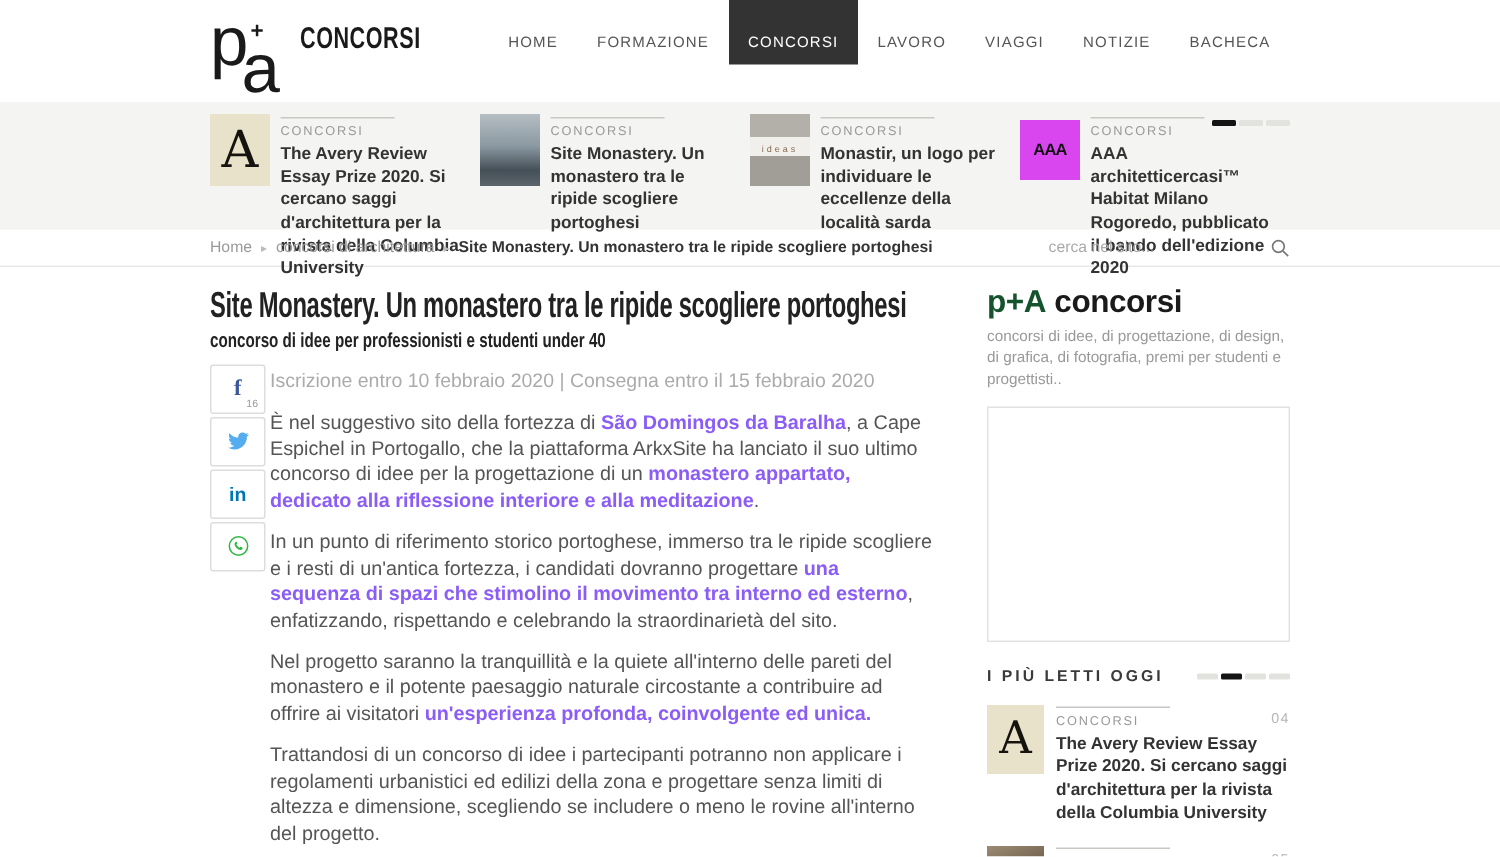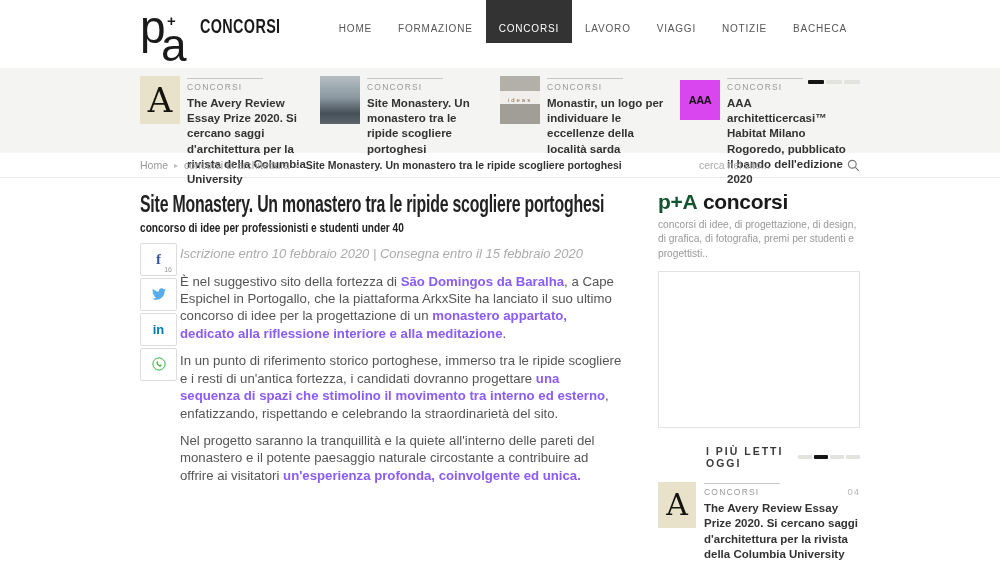--- a/index.html
+++ b/index.html
@@ -52,40 +52,40 @@
   .searchbox { margin-left:auto; display:flex; align-items:center; gap:8px; }
   .searchbox input { border:none; outline:none; background:transparent; font-size:10.5px; color:#777; width:140px; font-family:"Liberation Sans",sans-serif; }
   .searchbox input::placeholder { color:#aaa; }
 
   
   .main { display:flex; padding-top:12px; }
   .artcol { width:482px; flex-shrink:0; }
   .art-title { display:inline-block; font-size:24px; font-weight:700; color:#222; letter-spacing:-0.3px; white-space:nowrap; transform:scaleX(0.66); transform-origin:left; line-height:1.15; }
   .art-sub { display:inline-block; font-size:13.5px; font-weight:700; color:#222; white-space:nowrap; transform:scaleX(0.75); transform-origin:left; margin-top:1px; }
   .art-body { position:relative; padding-left:40px; margin-top:10px; }
-  .deadline { font-size:13px; color:#ababab; margin-bottom:12px;font-style:italic; }
+  .deadline { font-size:13px; color:#ababab; margin-bottom:12px; }
   .art-body p { font-size:13.2px; color:#555; line-height:1.32; margin-bottom:10px; }
   .art-body p b { color:#8b5cf6; }
 
   
   .share { position:absolute; left:0; top:-3px; width:38px; }
   .sbtn { width:37px; height:33px; border:1px solid #ddd; border-radius:2px; background:#fff; margin-bottom:2px; display:flex; align-items:center; justify-content:center; position:relative; cursor:pointer; }
   .fb-f { font-size:15px; font-weight:700; color:#39579a; font-family:"Liberation Serif",serif; }
   .fb-count { position:absolute; right:4px; bottom:2px; font-size:7px; color:#999; }
   .in-label { font-size:13px; font-weight:700; color:#0077b5; }
 
   
   .sidecol { margin-left:36px; width:202px; }
   .sb-title { font-size:21px; letter-spacing:-0.3px; }
   .sb-title .lt { color:#14532d; font-weight:700; }
   .sb-title .bd { color:#1a1a1a; font-weight:800; }
   .sb-sub { font-size:10.2px; color:#999; line-height:1.4; margin-top:4px; }
   .adbox { height:157px; border:1px solid #e2e2e0; background:#fff; margin-top:10px; }
   .mr-head { display:flex; align-items:center; margin-top:17px; }
-  .mr-head h3 { font-size:10.5px; font-weight:700; letter-spacing:2px; color:#3a3a3a;margin-left:48px; }
+  .mr-head h3 { font-size:10.5px; font-weight:700; letter-spacing:2px; color:#3a3a3a; }
   .mr-pagin { position:static; margin-left:auto; }
   .mr-pagin .bar { width:14px; }
   .mritem { display:flex; gap:8px; margin-top:13px; cursor:pointer; }
   .mrthumb { width:38px; height:46px; flex-shrink:0; display:flex; align-items:center; justify-content:center; overflow:hidden; }
   .mrcol { flex:1; min-width:0; padding-top:1px; }
   .mr-toprow { display:flex; align-items:flex-start; }
   .mr-num { margin-left:auto; font-size:9.5px; letter-spacing:1px; color:#b5b5b5; padding-top:3px; }
   .mr-title { margin-top:4px; font-size:11.5px; font-weight:600; color:#333; line-height:1.35; }
 </style>
 </head>
@@ -214,20 +214,21 @@
         </div>
 
         <div class="deadline">Iscrizione entro 10 febbraio 2020 | Consegna entro il 15 febbraio 2020</div>
 
         <p><span>È nel suggestivo sito della fortezza di </span><b>São Domingos da Baralha</b><span>, a Cape Espichel in Portogallo, che la piattaforma ArkxSite ha lanciato il suo ultimo concorso di idee per la progettazione di un </span><b>monastero appartato, dedicato alla riflessione interiore e alla meditazione</b><span>.</span></p>
 
         <p><span>In un punto di riferimento storico portoghese, immerso tra le ripide scogliere e i resti di un'antica fortezza, i candidati dovranno progettare </span><b>una sequenza di spazi che stimolino il movimento tra interno ed esterno</b><span>, enfatizzando, rispettando e celebrando la straordinarietà del sito.</span></p>
 
         <p><span>Nel progetto saranno la tranquillità e la quiete all'interno delle pareti del monastero e il potente paesaggio naturale circostante a contribuire ad offrire ai visitatori </span><b>un'esperienza profonda, coinvolgente ed unica.</b></p>
 
+        <p><span>Trattandosi di un concorso di idee i partecipanti potranno non applicare i regolamenti urbanistici ed edilizi della zona e progettare senza limiti di altezza e dimensione, scegliendo se includere o meno le rovine all'interno del progetto.</span></p>
 
       </div>
     </div>
 
     <div class="sidecol">
       <div class="sb-title">
         <span class="lt">p+A</span>
         <span class="bd">concorsi</span>
       </div>
       <div class="sb-sub">concorsi di idee, di progettazione, di design, di grafica, di fotografia, premi per studenti e progettisti..</div>

